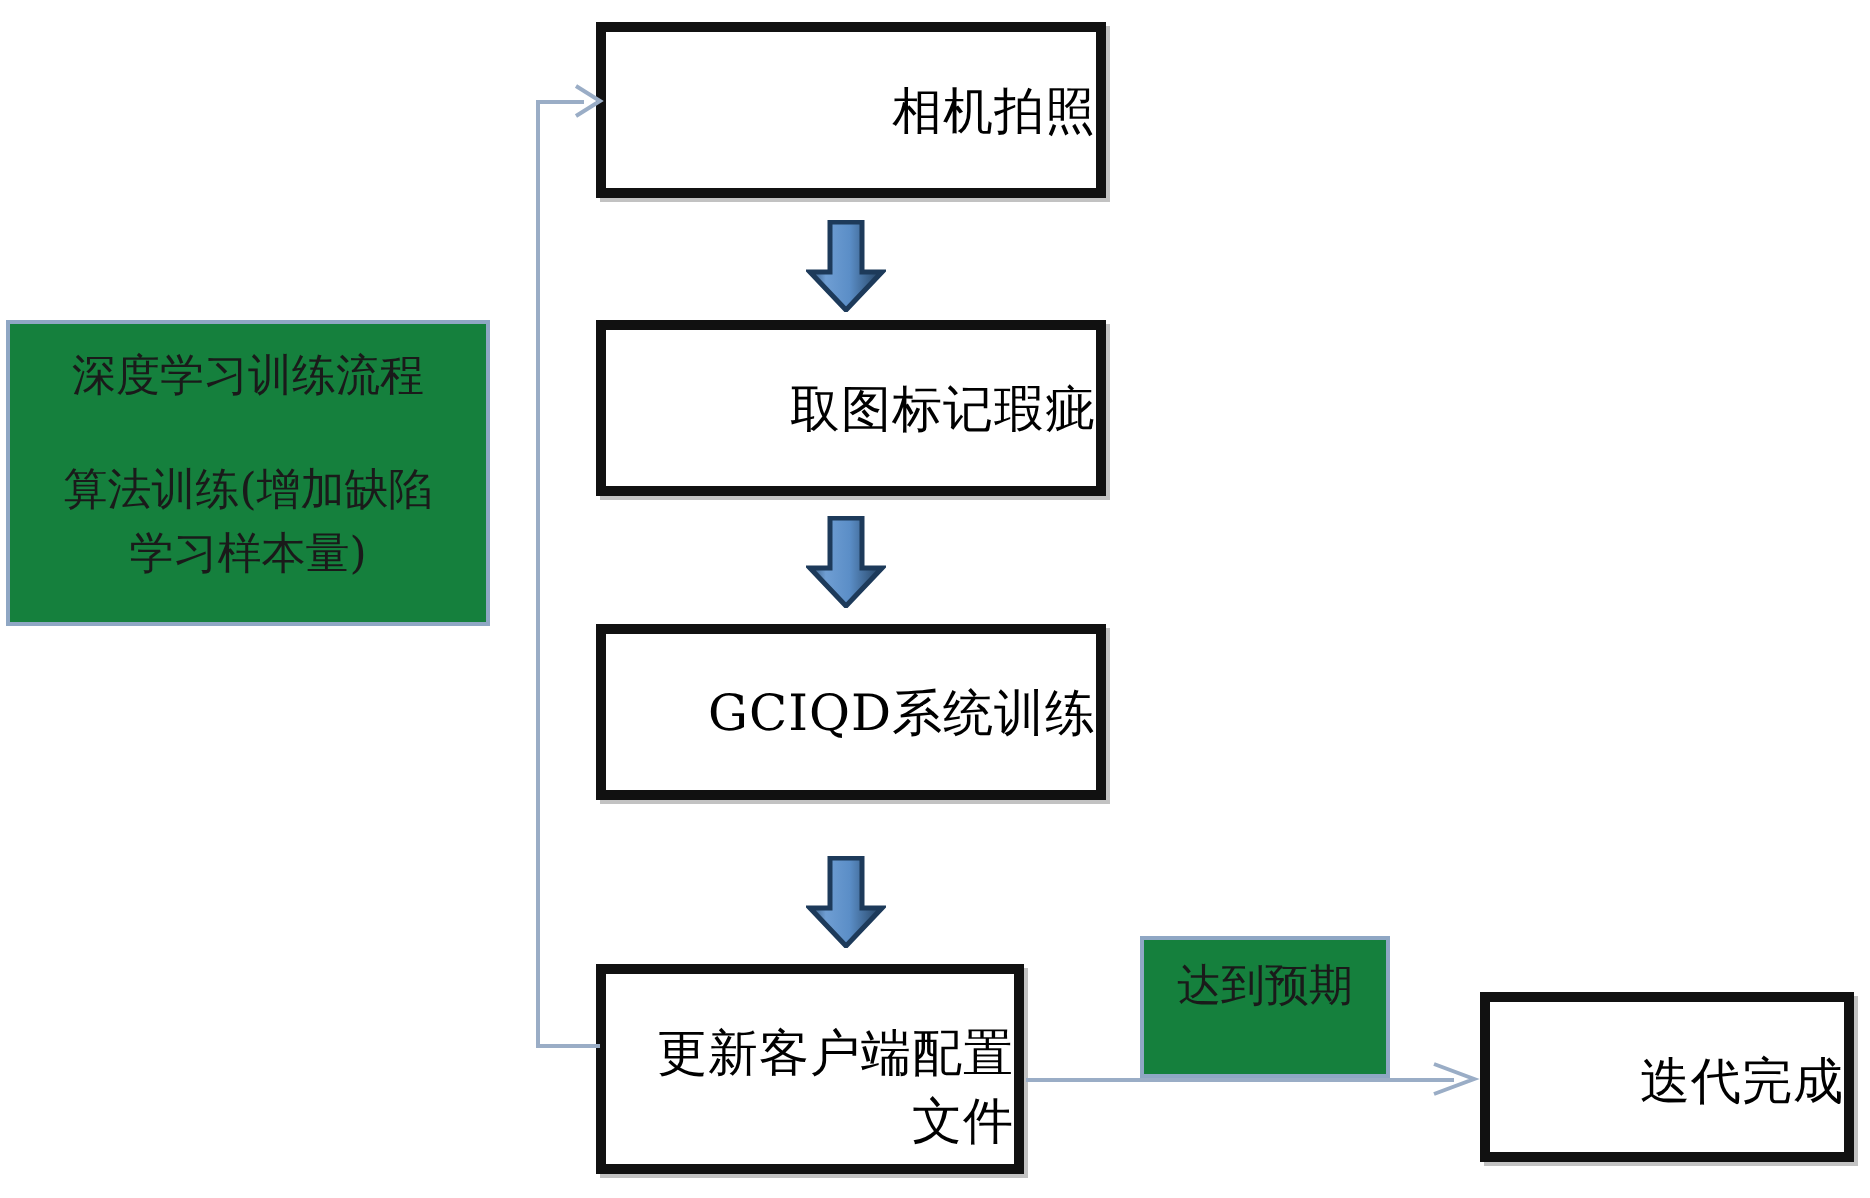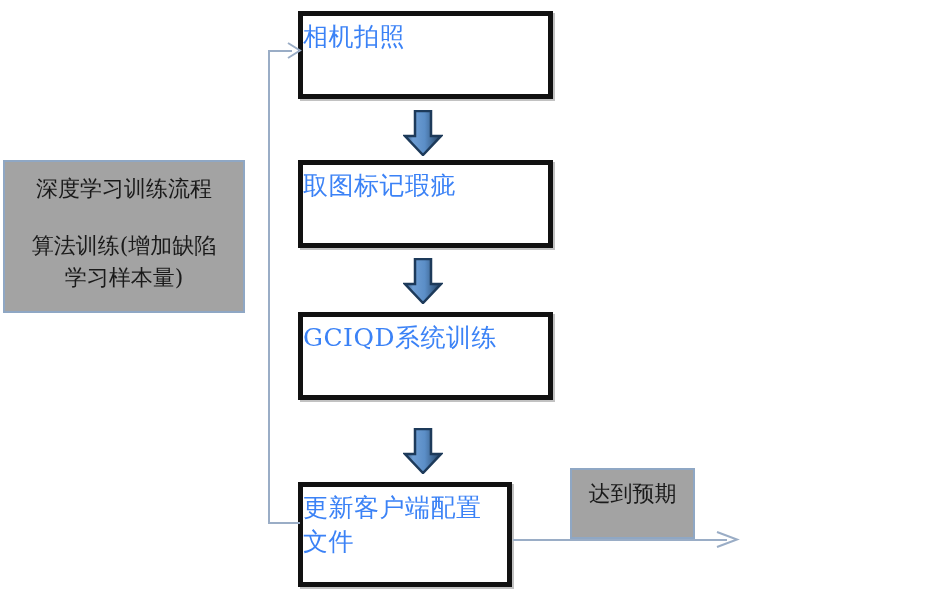--- a/index.html
+++ b/index.html
@@ -21,34 +21,34 @@
     position: absolute;
     box-sizing: border-box;
     background: #ffffff;
     border: 5px solid #111111;
     box-shadow: 2px 2px 0 rgba(120,120,120,0.45);
   }
   .proc-box .box-text {
     position: absolute;
     left: 0;
     right: 0;
-    top: 4px;
-    text-align: left;
+    top: 23px;
+    text-align: right;
     font-size: 25px;
     line-height: 34px;
-    color: #3b82f6;
+    color: #000000;
     letter-spacing: 0.5px;
     white-space: pre-line;
   }
 
   
   .note-box {
     position: absolute;
     box-sizing: border-box;
-    background: #a3a3a3;
+    background: #15803d;
     border: 2px solid #8fa7c4;
   }
   .note-box .note-text {
     position: absolute;
     left: 0;
     right: 0;
     text-align: center;
     color: #1a1a1a;
     white-space: pre-line;
   }
@@ -96,20 +96,23 @@
 
   <div class="proc-box" style="left:298px; top:160px; width:255px; height:88px;">
     <div class="box-text">取图标记瑕疵</div>
   </div>
 
   <div class="proc-box" style="left:298px; top:482px; width:214px; height:105px;">
     <div class="box-text">更新客户端配置
 文件</div>
   </div>
 
+  <div class="proc-box" style="left:740px; top:496px; width:187px; height:85px;">
+    <div class="box-text">迭代完成</div>
+  </div>
 
   <div class="note-box" style="left:570px; top:468px; width:125px; height:71px;">
     <div class="note-text" style="top:9px; font-size:22px; line-height:30px;">达到预期</div>
   </div>
 
   <div class="block-arrow" style="left:403px; top:110px;">
     <svg viewBox="0 0 40 46" preserveAspectRatio="none">
       <defs>
         <linearGradient id="ag1" x1="0" y1="0" x2="1" y2="0">
           <stop offset="0%" stop-color="#33557c"></stop>

